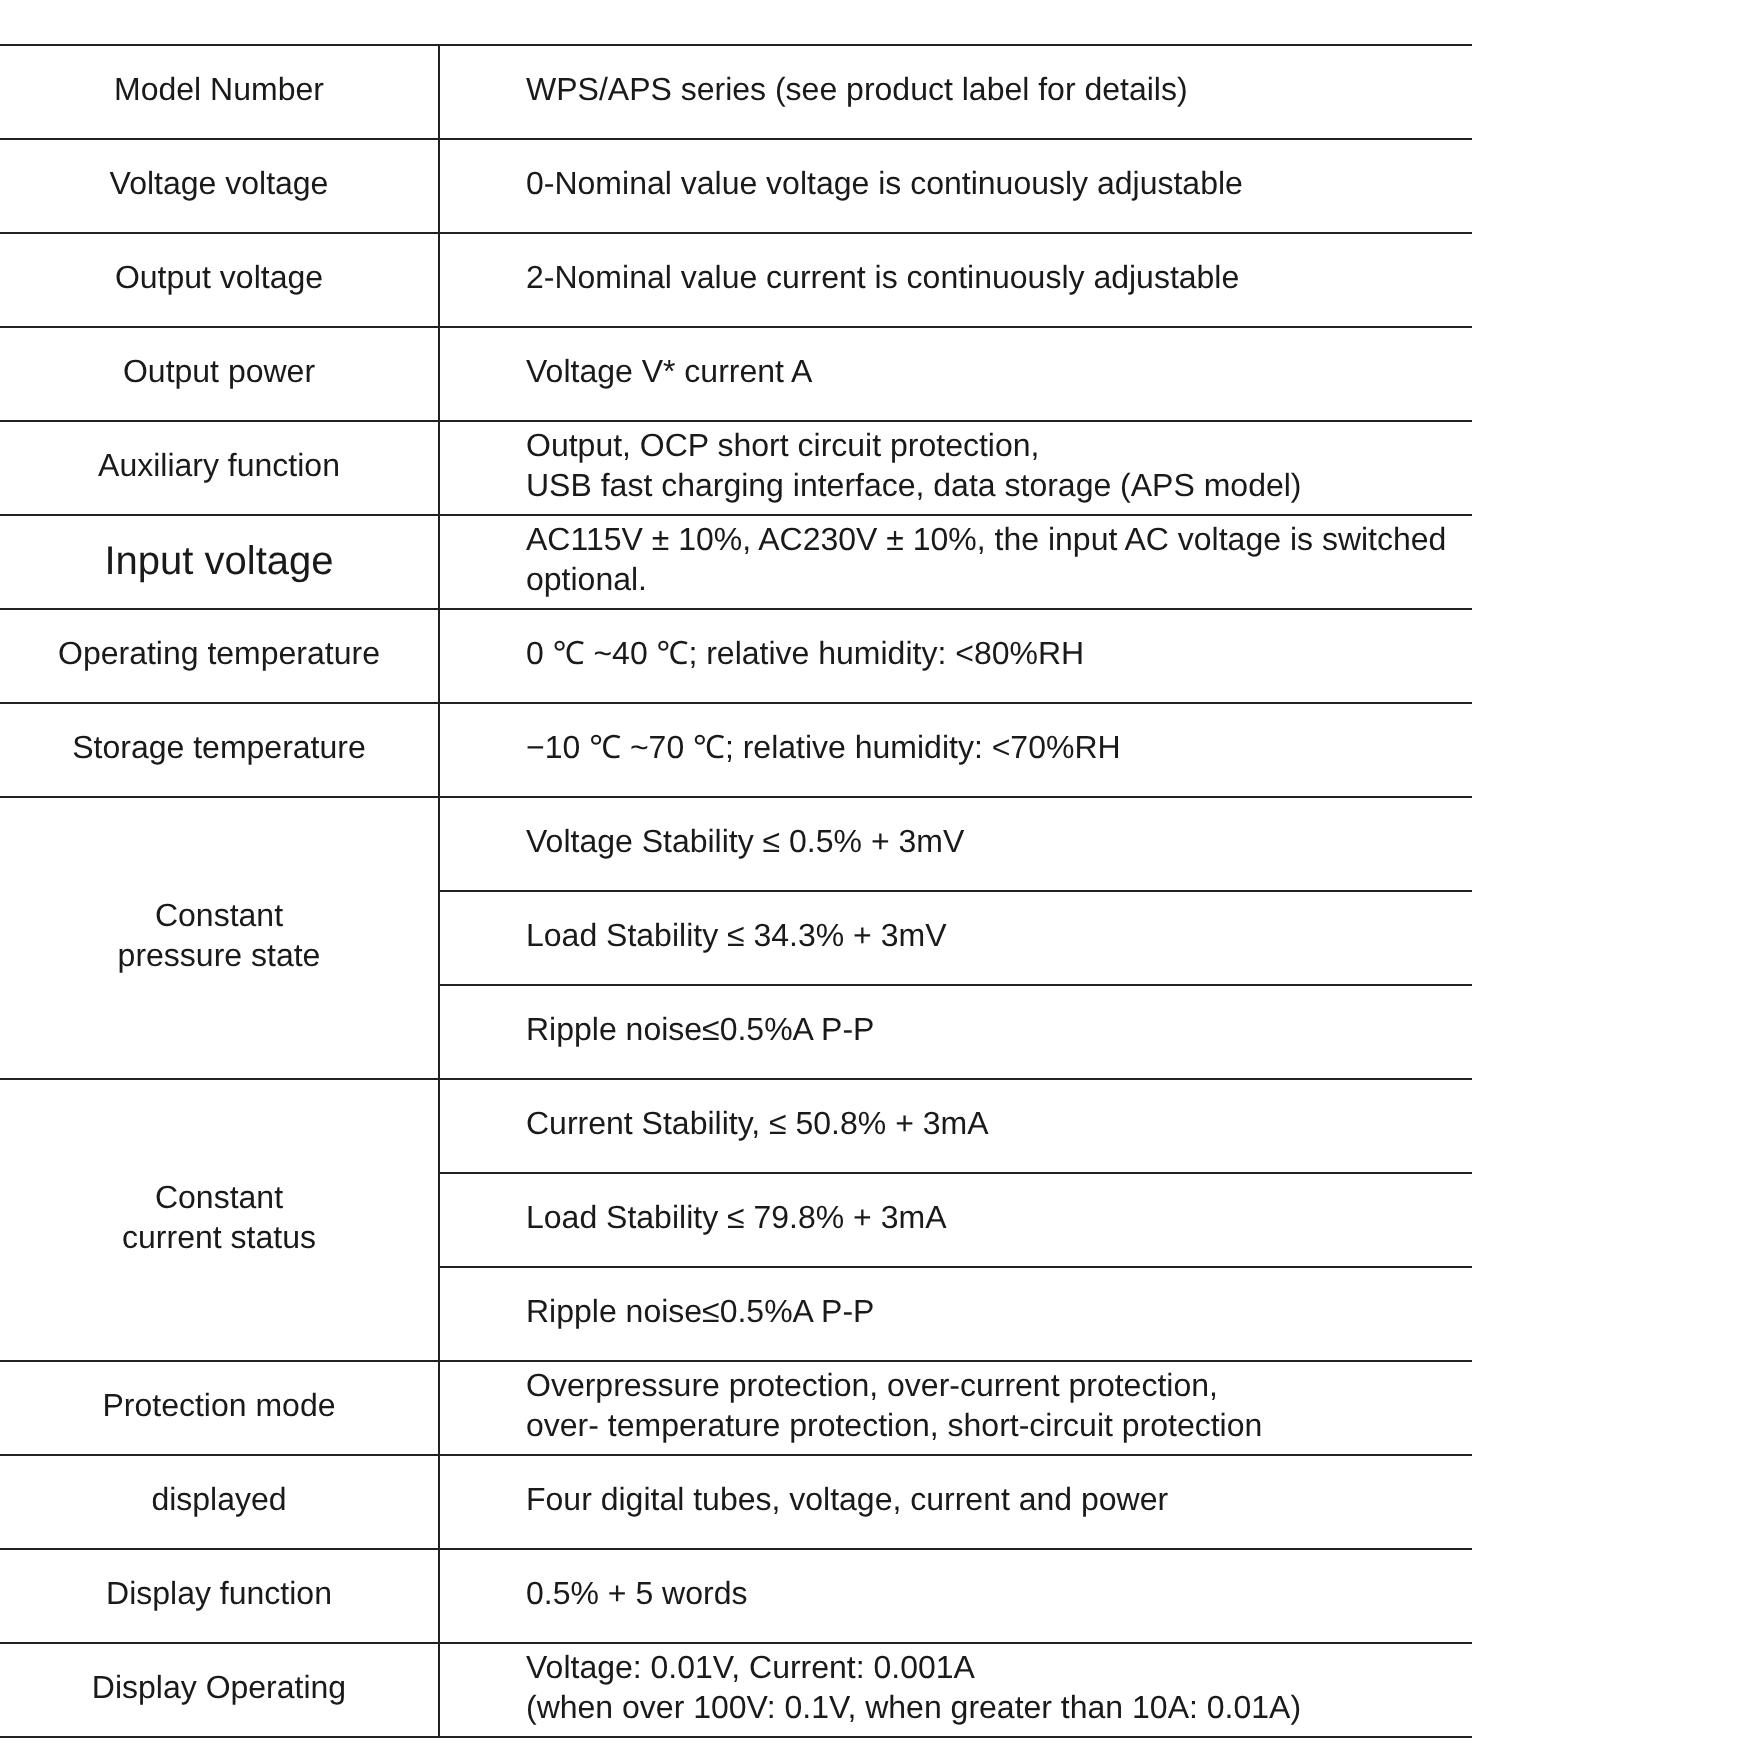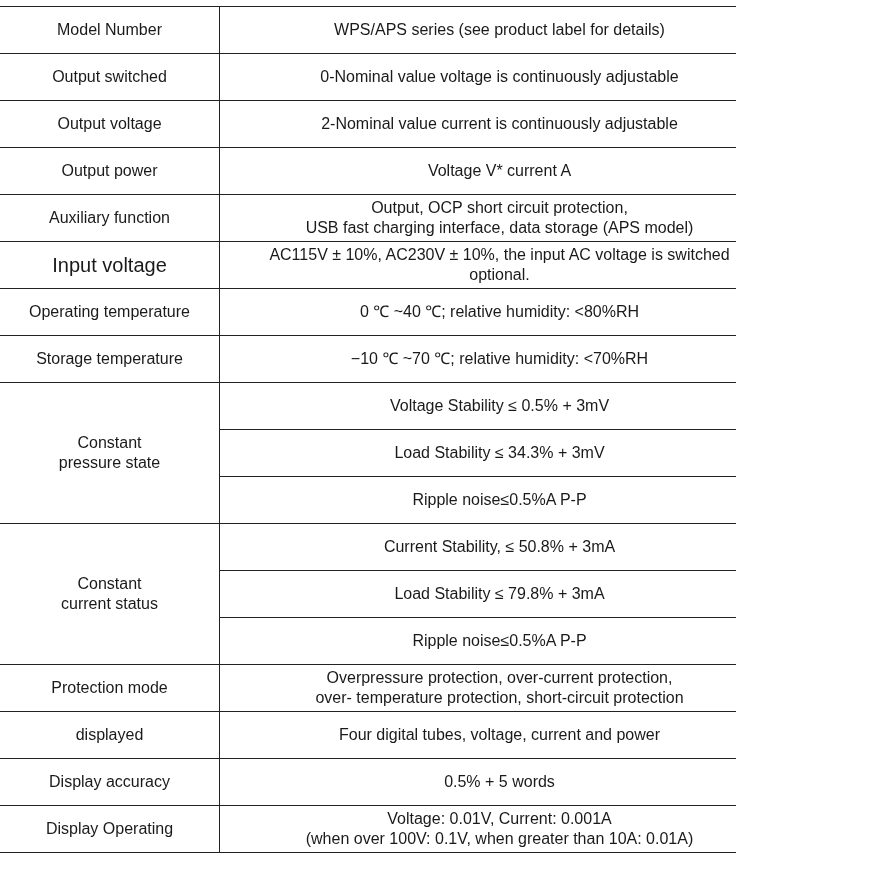--- a/index.html
+++ b/index.html
@@ -11,59 +11,59 @@
       width: 875px;
       height: 877px;
       position: relative;
       overflow: hidden;
       font-family: "Liberation Sans", sans-serif;
       color: #1a1a1a;
     }
     .spec-table {
       position: absolute;
       left: 0;
-      top: 6px;
+      top: 22px;
       width: 736px;
       border-collapse: collapse;
       table-layout: fixed;
     }
     .spec-table td {
       border-top: 1.5px solid #222;
       border-bottom: 1.5px solid #222;
       padding: 0;
       font-size: 16px;
       line-height: 20px;
       vertical-align: middle;
     }
     .spec-table td.label {
       width: 219px;
       text-align: center;
       border-right: 1.5px solid #222;
     }
     .spec-table td.value {
-      text-align: center;
+      text-align: left;
       padding-left: 43px;
     }
     .spec-table td.label.big {
       font-size: 20px;
     }
     .row-std td { height: 46px; }
     .value-line { display: block; }
   </style>
 </head>
 <body>
 
 <table class="spec-table">
   <tbody>
     <tr class="row-std">
       <td class="label">Model Number</td>
       <td class="value">WPS/APS series (see product label for details)</td>
     </tr>
     <tr class="row-std">
-      <td class="label">Output switched</td>
+      <td class="label">Voltage voltage</td>
       <td class="value">0-Nominal value voltage is continuously adjustable</td>
     </tr>
     <tr class="row-std">
       <td class="label">Output voltage</td>
       <td class="value">2-Nominal value current is continuously adjustable</td>
     </tr>
     <tr class="row-std">
       <td class="label">Output power</td>
       <td class="value">Voltage V* current A</td>
     </tr>
@@ -120,21 +120,21 @@
       <td class="value">
         <span class="value-line">Overpressure protection, over-current protection,</span>
         <span class="value-line">over- temperature protection, short-circuit protection</span>
       </td>
     </tr>
     <tr class="row-std">
       <td class="label">displayed</td>
       <td class="value">Four digital tubes, voltage, current and power</td>
     </tr>
     <tr class="row-std">
-      <td class="label">Display accuracy</td>
+      <td class="label">Display function</td>
       <td class="value">0.5% + 5 words</td>
     </tr>
     <tr class="row-std">
       <td class="label">Display Operating</td>
       <td class="value">
         <span class="value-line">Voltage: 0.01V, Current: 0.001A</span>
         <span class="value-line">(when over 100V: 0.1V, when greater than 10A: 0.01A)</span>
       </td>
     </tr>
   </tbody>

